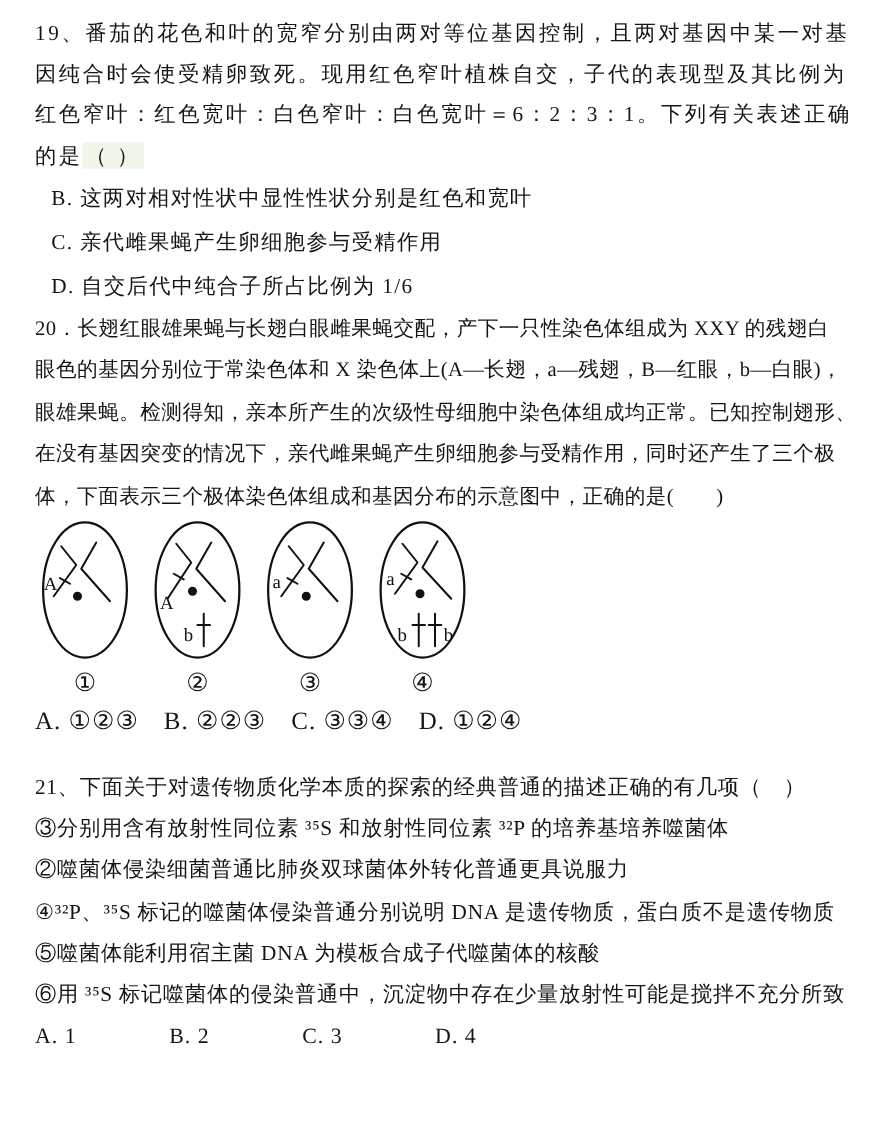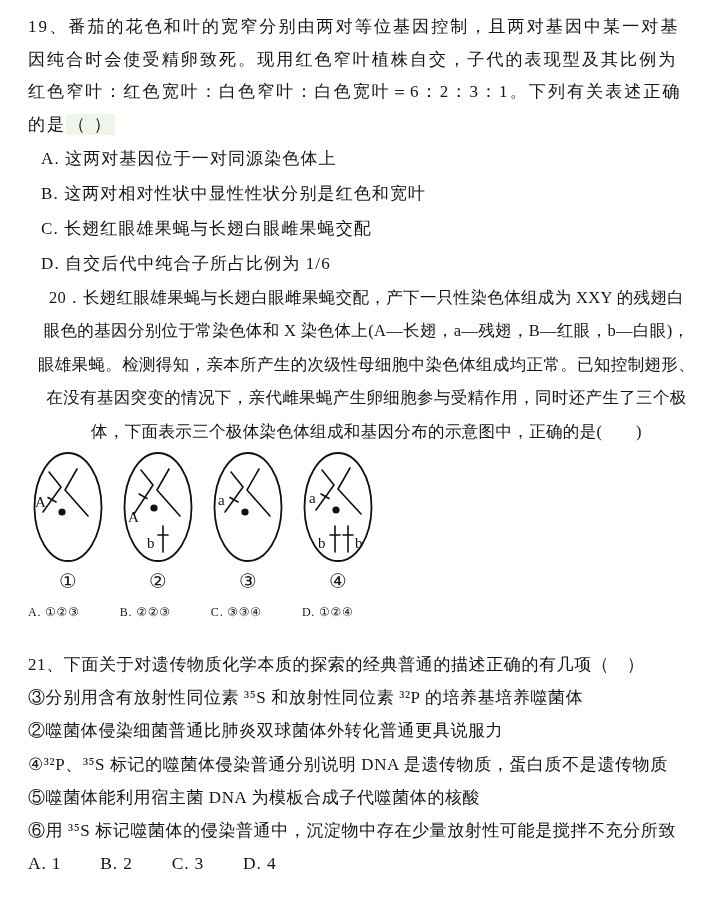--- a/index.html
+++ b/index.html
@@ -34,21 +34,20 @@
   }
   .hl {
     background: #f0f5ea;
     padding: 1px 2px;
   }
   
   .q20 .line {
     font-size: 16.5px;
     letter-spacing: 0.35px;
     line-height: 33.4px;
-    text-align: center;
   }
   
   .diagram-row {
     display: flex;
     gap: 18px;
     margin: 2px 0 0 4px;
   }
   .cellfig {
     display: flex;
     flex-direction: column;
@@ -76,57 +75,56 @@
     fill: #111;
   }
   .circled-num {
     font-size: 20px;
     line-height: 26px;
     margin-top: 2px;
     font-family: "DejaVu Sans", sans-serif;
   }
   .optrow20 {
     display: flex;
-    gap: 40px;
-    font-size: 12px;
+    gap: 20px;
+    font-size: 20px;
     letter-spacing: 0.8px;
     margin-top: 5px;
     line-height: 26px;
   }
   
   .q21 {
     margin-top: 23px;
   }
   .q21 .line {
     font-size: 17px;
     letter-spacing: 0.6px;
     line-height: 33.2px;
   }
   .optrow21 {
     display: flex;
-    gap: 39px;
+    gap: 74px;
     font-size: 17.5px;
     letter-spacing: 0.8px;
     margin-top: 3px;
     line-height: 26px;
   }
 </style>
 </head>
 <body>
 
 <div class="page">
 
   <section class="q19">
     <div class="line">19、番茄的花色和叶的宽窄分别由两对等位基因控制，且两对基因中某一对基</div>
     <div class="line">因纯合时会使受精卵致死。现用红色窄叶植株自交，子代的表现型及其比例为</div>
     <div class="line">红色窄叶：红色宽叶：白色窄叶：白色宽叶＝6：2：3：1。下列有关表述正确</div>
     <div class="line"><span>的是</span><span class="hl">（ ）</span></div>
-    <div class="line opt">A. 这两对基因位于一对同源染色体上</div>
     <div class="line opt">B. 这两对相对性状中显性性状分别是红色和宽叶</div>
-    <div class="line opt">C. 长翅红眼雄果蝇与长翅白眼雌果蝇交配</div>
+    <div class="line opt">C. 亲代雌果蝇产生卵细胞参与受精作用</div>
     <div class="line opt">D. 自交后代中纯合子所占比例为 1/6</div>
   </section>
 
   <section class="q20">
     <div class="line">20．长翅红眼雄果蝇与长翅白眼雌果蝇交配，产下一只性染色体组成为 XXY 的残翅白</div>
     <div class="line">眼色的基因分别位于常染色体和 X 染色体上(A—长翅，a—残翅，B—红眼，b—白眼)，</div>
     <div class="line">眼雄果蝇。检测得知，亲本所产生的次级性母细胞中染色体组成均正常。已知控制翅形、</div>
     <div class="line">在没有基因突变的情况下，亲代雌果蝇产生卵细胞参与受精作用，同时还产生了三个极</div>
     <div class="line">体，下面表示三个极体染色体组成和基因分布的示意图中，正确的是(　　)</div>
 

